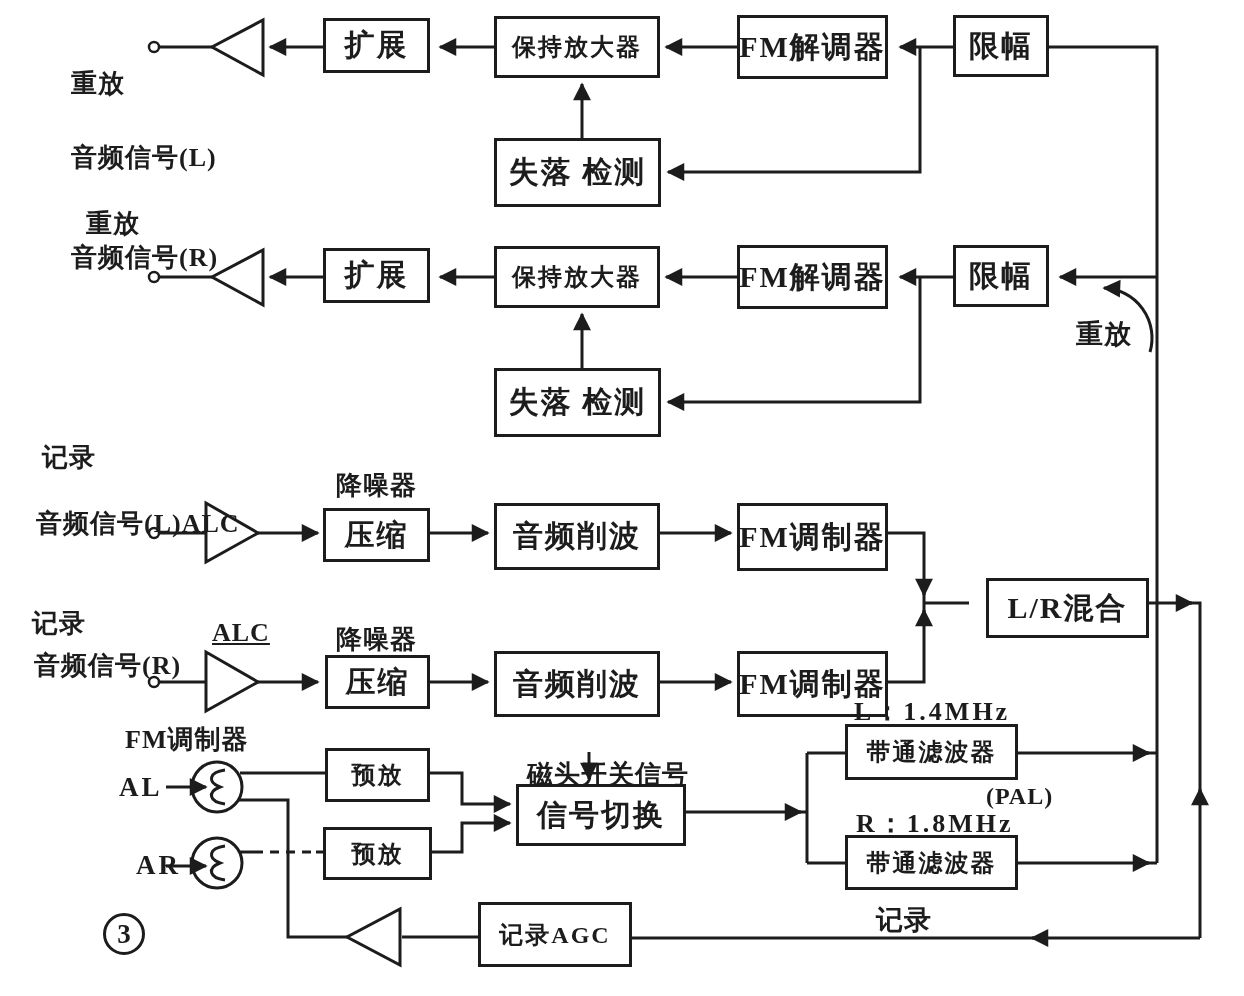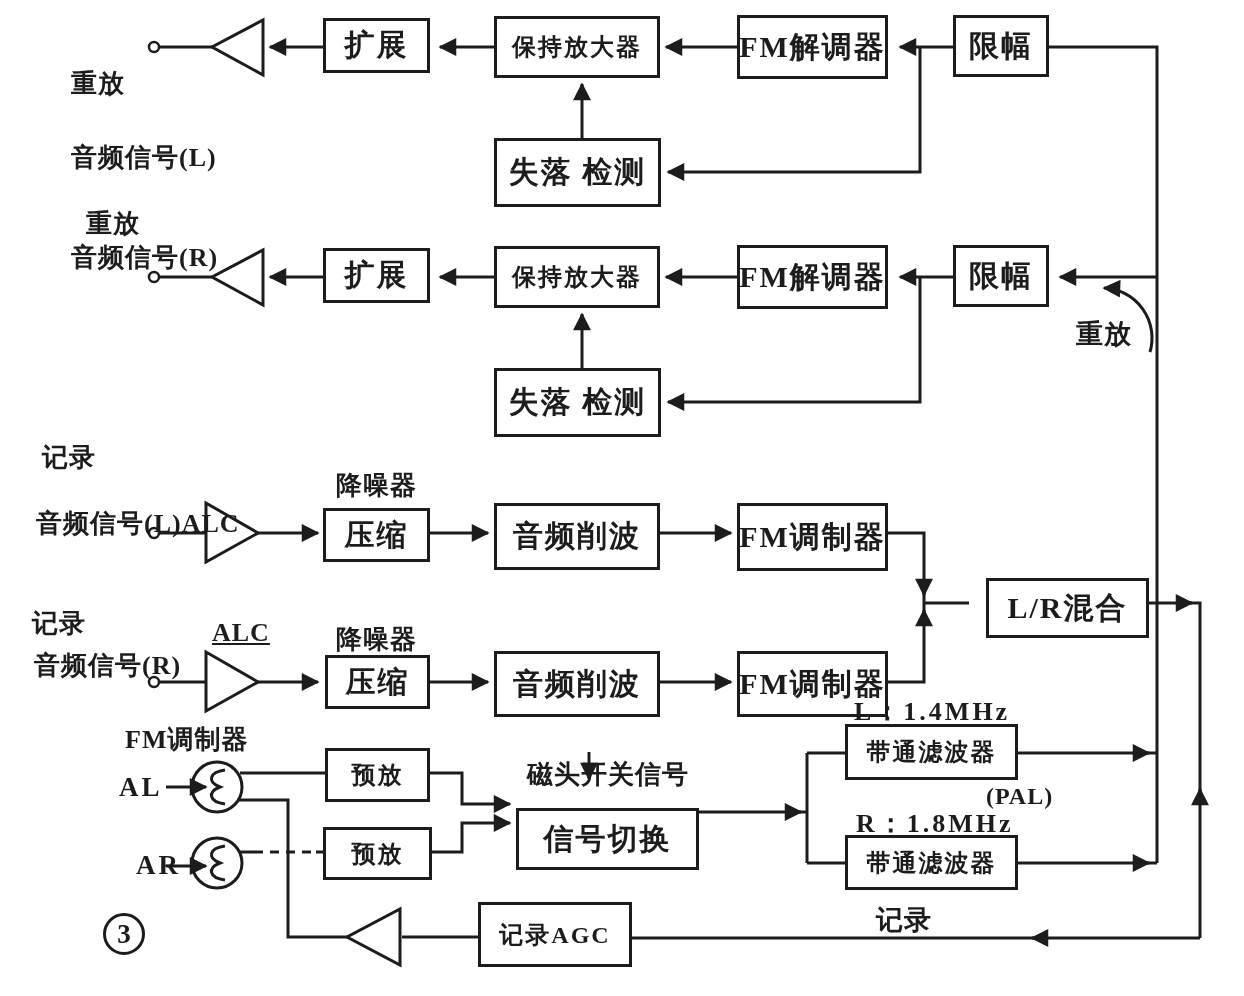--- a/index.html
+++ b/index.html
@@ -156,21 +156,21 @@
 <div class="box f30" style="left:737px;top:503px;width:151px;height:68px;">FM调制器</div>
 
 <div class="box f30" style="left:325px;top:655px;width:105px;height:54px;">压缩</div>
 <div class="box f30" style="left:494px;top:651px;width:166px;height:66px;">音频削波</div>
 <div class="box f30" style="left:737px;top:651px;width:151px;height:66px;">FM调制器</div>
 
 <div class="box f30" style="left:969px;top:578px;width:163px;height:60px;margin-left:17px;">L/R混合</div>
 
 <div class="box f28" style="left:325px;top:748px;width:105px;height:54px;">预放</div>
 <div class="box f28" style="left:323px;top:827px;width:109px;height:53px;">预放</div>
-<div class="box f30" style="left:516px;top:808px;width:183px;height:62px;">信号切换</div>
+<div class="box f30" style="left:516px;top:784px;width:170px;height:62px;">信号切换</div>
 <div class="box f28" style="left:845px;top:724px;width:173px;height:56px;">带通滤波器</div>
 <div class="box f28" style="left:845px;top:835px;width:173px;height:55px;">带通滤波器</div>
 <div class="box f28" style="left:478px;top:902px;width:154px;height:65px;">记录AGC</div>
 
 <div class="lbl l26" style="left:71px;top:66px;">重放</div>
 <div class="lbl l26" style="left:71px;top:104px;margin-top:36px;">音频信号(L)</div>
 <div class="lbl l26" style="left:86px;top:206px;">重放</div>
 <div class="lbl l26" style="left:71px;top:240px;">音频信号(R)</div>
 
 <div class="lbl l26" style="left:42px;top:440px;">记录</div>

